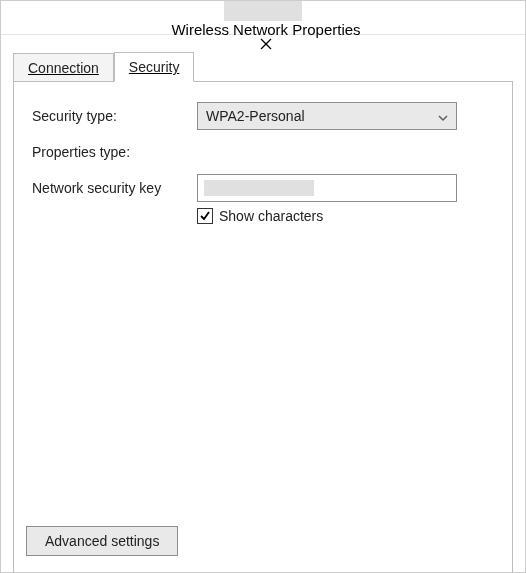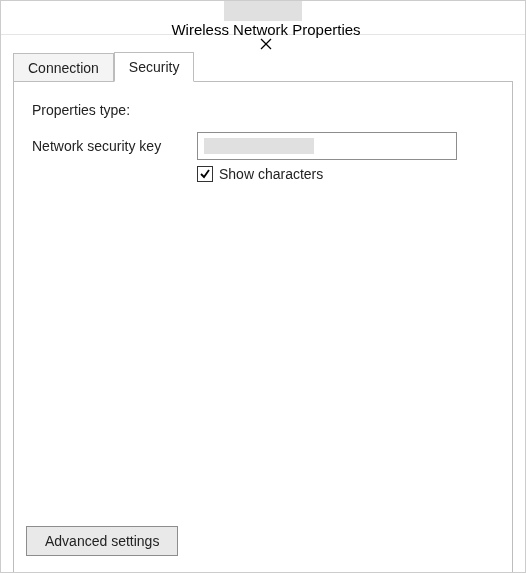--- a/index.html
+++ b/index.html
@@ -49,20 +49,21 @@
     .close-btn svg line { stroke: #000; stroke-width: 1.2; }
 
     
     .tabs-wrap {
       margin: 16px 12px 0 12px;
       position: relative;
     }
     .tabs {
       display: flex;
       align-items: flex-end;
+      text-decoration: underline;
     }
     .tab {
       padding: 6px 14px;
       border: 1px solid #bdbdbd;
       border-bottom: none;
       background: #f4f4f4;
       cursor: default;
       color: #222;
       position: relative;
       top: 1px;
@@ -176,20 +177,31 @@
     <div class="tab">
       <span>Connection</span>
     </div>
     <div class="tab active">
       <span>Security</span>
     </div>
   </div>
 
   <div class="tab-panel">
 
+    <div class="row">
+      <div class="label">Security type:</div>
+      <div class="select">
+        <span>WPA2-Personal</span>
+        <span class="chevron">
+          <svg viewBox="0 0 10 6">
+              <path d="M1 1 L5 5 L9 1"></path>
+            </svg>
+        </span>
+      </div>
+    </div>
 
     <div class="row">
       <div class="label">Properties type:</div>
     </div>
 
     <div class="row" style="margin-bottom:6px;">
       <div class="label">Network security key</div>
       <div class="text-input">
         <div class="redacted"></div>
       </div>

